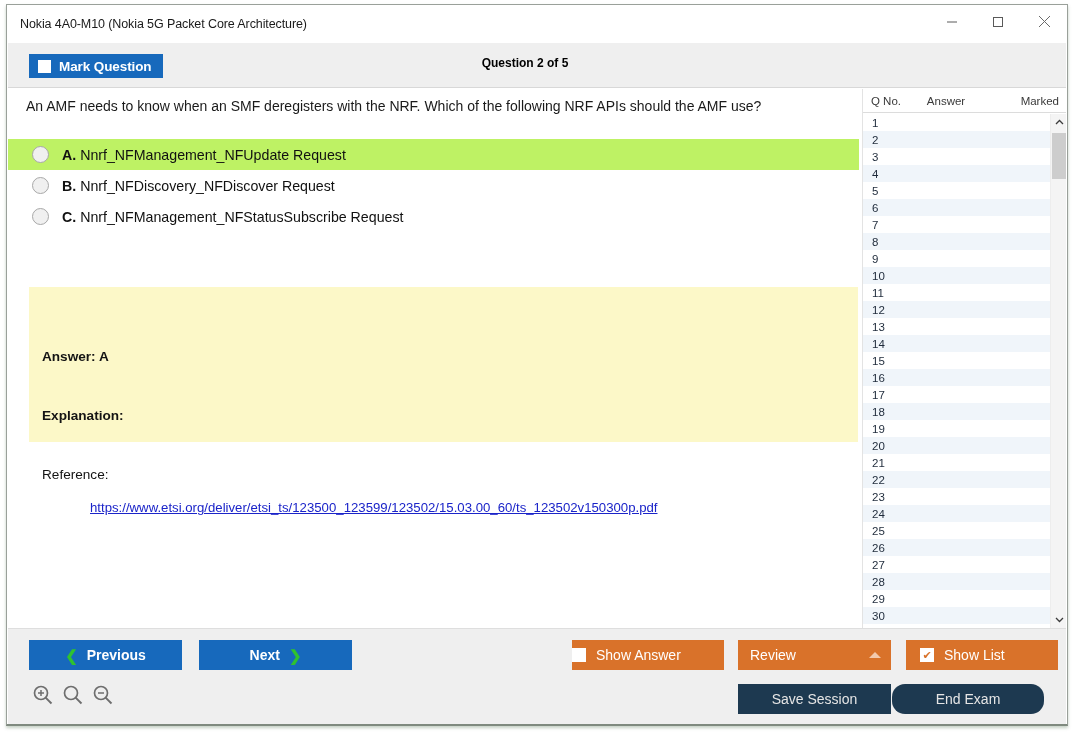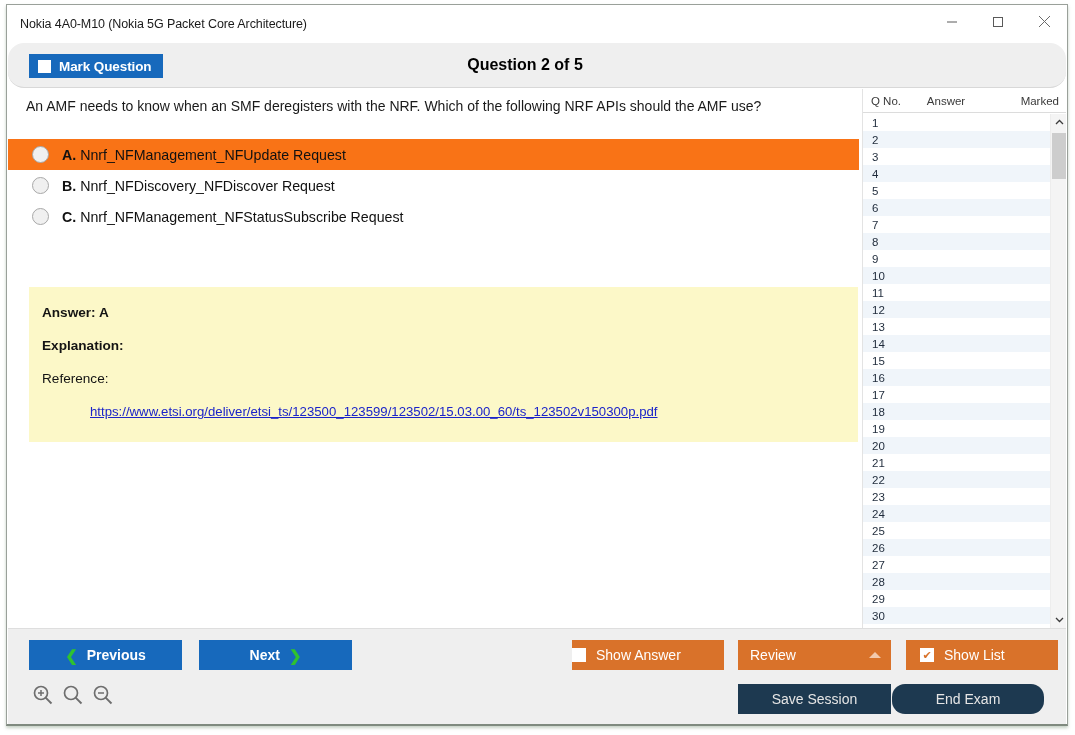--- a/index.html
+++ b/index.html
@@ -58,21 +58,20 @@
   }
   .win-btn svg { display: block; }
 
   
   .headerbar {
     position: absolute;
     left: 1px; top: 38px;
     width: 1058px; height: 45px;
     background: #efefef;
     border-bottom: 1px solid #d8d8d8;
-    border-radius: 16px;
   }
   .mark-btn {
     position: absolute;
     left: 21px; top: 11px;
     height: 24px;
     padding: 0 12px 0 9px;
     background: #1769bc;
     border: none;
     display: flex; align-items: center;
     gap: 8px;
@@ -86,21 +85,21 @@
   .mark-label {
     color: #ffffff;
     font-size: 13.5px;
     font-weight: bold;
     letter-spacing: -0.1px;
   }
   .question-title {
     position: absolute;
     left: 0; right: 0; top: 13px;
     text-align: center;
-    font-size: 16px;
+    font-size: 12px;
     font-weight: bold;
     color: #000000;
     padding-right: 24px;
   }
 
   
   .content {
     position: absolute;
     left: 1px; top: 84px;
     width: 851px; height: 539px;
@@ -122,21 +121,21 @@
     width: 851px;
   }
   .option-row {
     position: relative;
     height: 31px;
     display: flex;
     align-items: center;
     padding-left: 24px;
     cursor: pointer;
   }
-  .option-row.correct { background: #f97316; }
+  .option-row.correct { background: #bef264; }
   .radio {
     width: 17px; height: 17px;
     border-radius: 50%;
     border: 1px solid #a8a8a8;
     background: #f0f0f0;
     flex: 0 0 auto;
     margin-right: 13px;
   }
   .option-text {
     font-size: 14.2px;
@@ -150,20 +149,21 @@
     left: 21px; top: 198px;
     width: 829px;
     height: 155px;
     background: #fcf8c8;
     padding: 18px 0 0 13px;
   }
   .ans-line {
     font-size: 13.6px;
     color: #141414;
     margin-bottom: 18px;
+    margin-top: 44px;
   }
   .ans-line.bold { font-weight: bold; }
   .ans-link {
     font-size: 13.2px;
     color: #1b24c9;
     text-decoration: underline;
     cursor: pointer;
     word-break: break-all;
     padding-left: 48px;
   }

